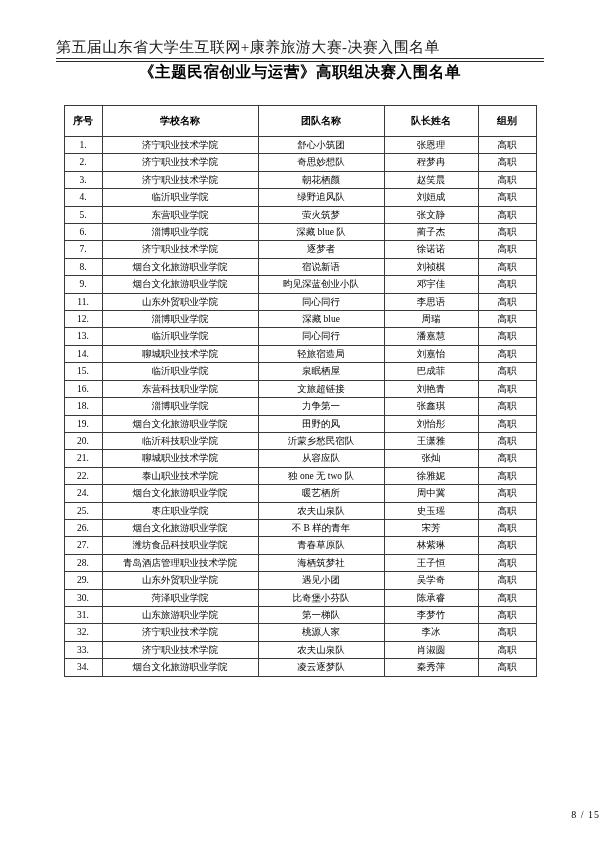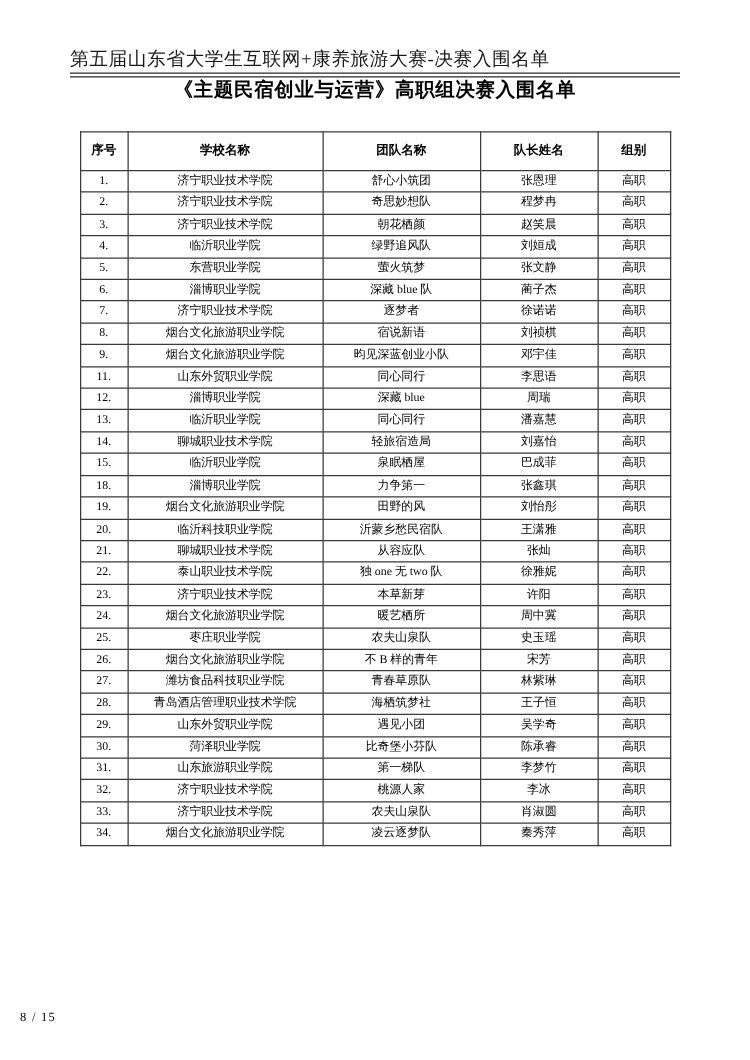--- a/index.html
+++ b/index.html
@@ -74,21 +74,21 @@
   col.c-school { width: 156px; }
   col.c-team { width: 126px; }
   col.c-leader { width: 94px; }
   col.c-group { width: 58px; }
   td.seq { font-size: 9px; }
   .footer {
     position: absolute;
     left: 16px;
     right: 0;
     bottom: 66px;
-    text-align: left;
+    text-align: right;
     font-size: 10px;
     letter-spacing: 1px;
   }
 </style>
 </head>
 <body>
 
 <div class="page">
 
   <div class="header">第五届山东省大学生互联网+康养旅游大赛-决赛入围名单</div>
@@ -205,20 +205,27 @@
           <td>高职</td>
         </tr>
         <tr>
           <td class="seq">15.</td>
           <td>临沂职业学院</td>
           <td>泉眠栖屋</td>
           <td>巴成菲</td>
           <td>高职</td>
         </tr>
         <tr>
+          <td class="seq">16.</td>
+          <td>东营科技职业学院</td>
+          <td>文旅超链接</td>
+          <td>刘艳青</td>
+          <td>高职</td>
+        </tr>
+        <tr>
           <td class="seq">18.</td>
           <td>淄博职业学院</td>
           <td>力争第一</td>
           <td>张鑫琪</td>
           <td>高职</td>
         </tr>
         <tr>
           <td class="seq">19.</td>
           <td>烟台文化旅游职业学院</td>
           <td>田野的风</td>
@@ -240,27 +247,20 @@
           <td>高职</td>
         </tr>
         <tr>
           <td class="seq">22.</td>
           <td>泰山职业技术学院</td>
           <td>独 one 无 two 队</td>
           <td>徐雅妮</td>
           <td>高职</td>
         </tr>
         <tr>
-          <td class="seq">23.</td>
-          <td>济宁职业技术学院</td>
-          <td>本草新芽</td>
-          <td>许阳</td>
-          <td>高职</td>
-        </tr>
-        <tr>
           <td class="seq">24.</td>
           <td>烟台文化旅游职业学院</td>
           <td>暖艺栖所</td>
           <td>周中冀</td>
           <td>高职</td>
         </tr>
         <tr>
           <td class="seq">25.</td>
           <td>枣庄职业学院</td>
           <td>农夫山泉队</td>

